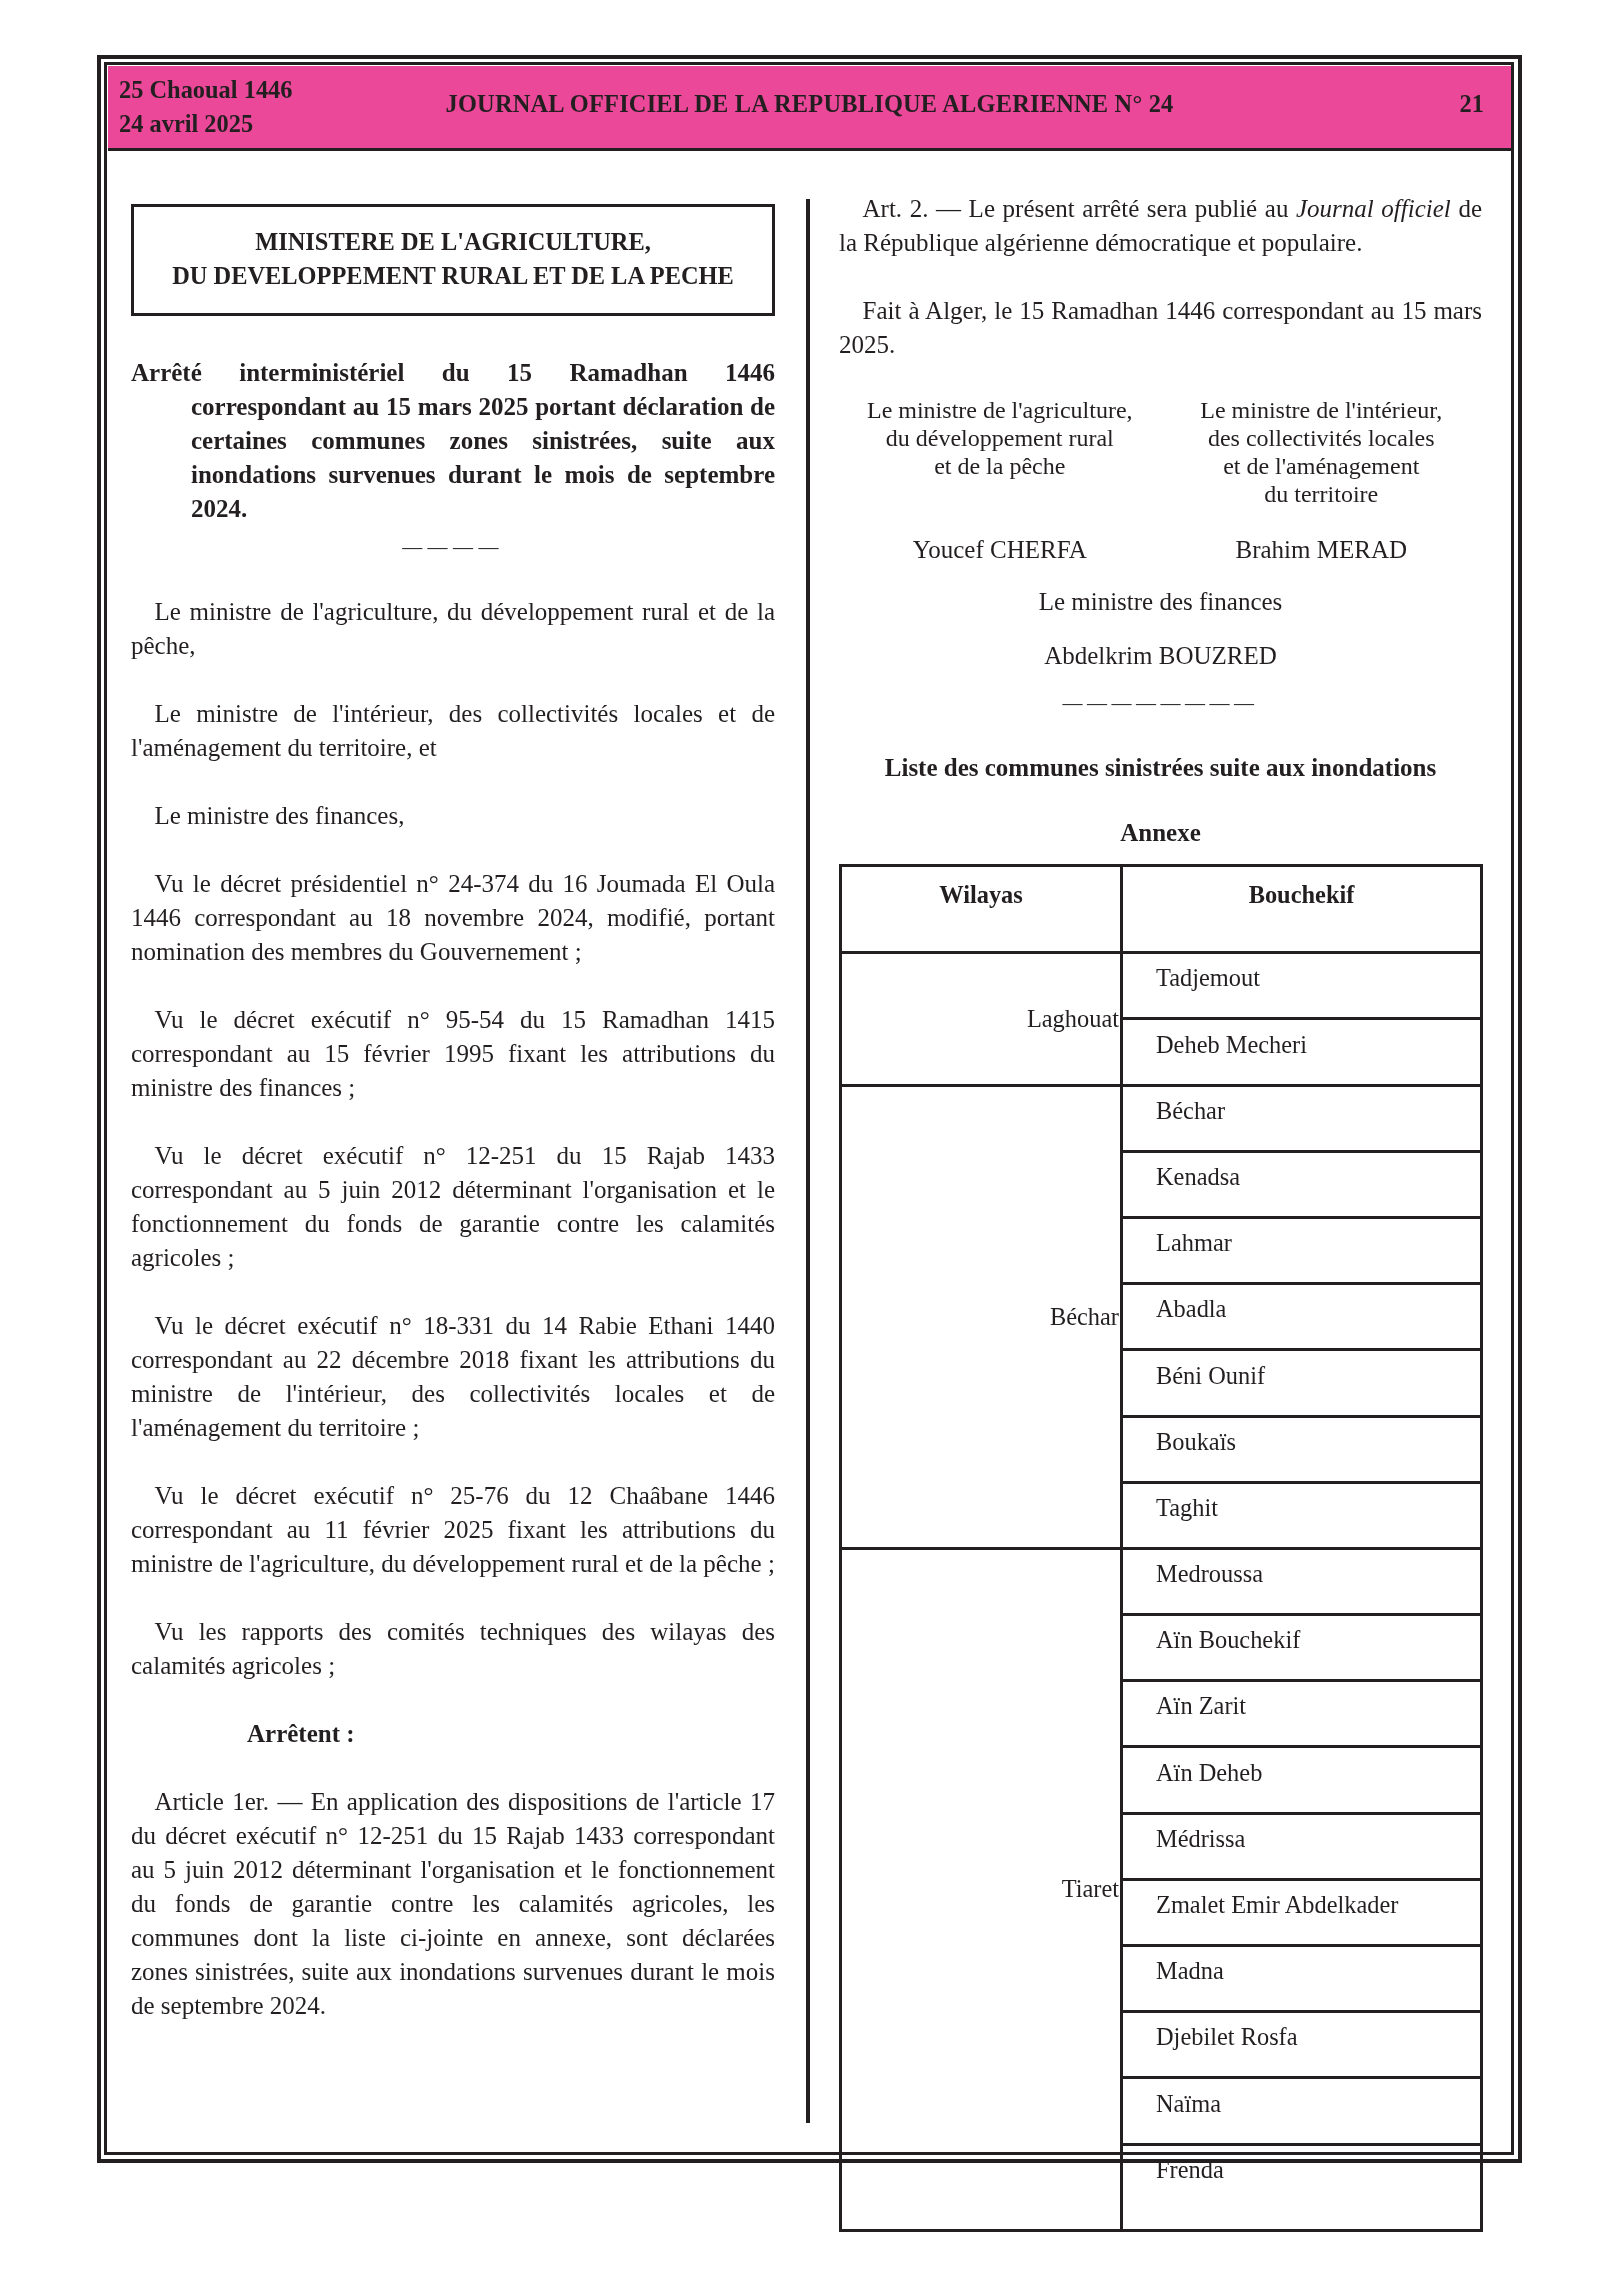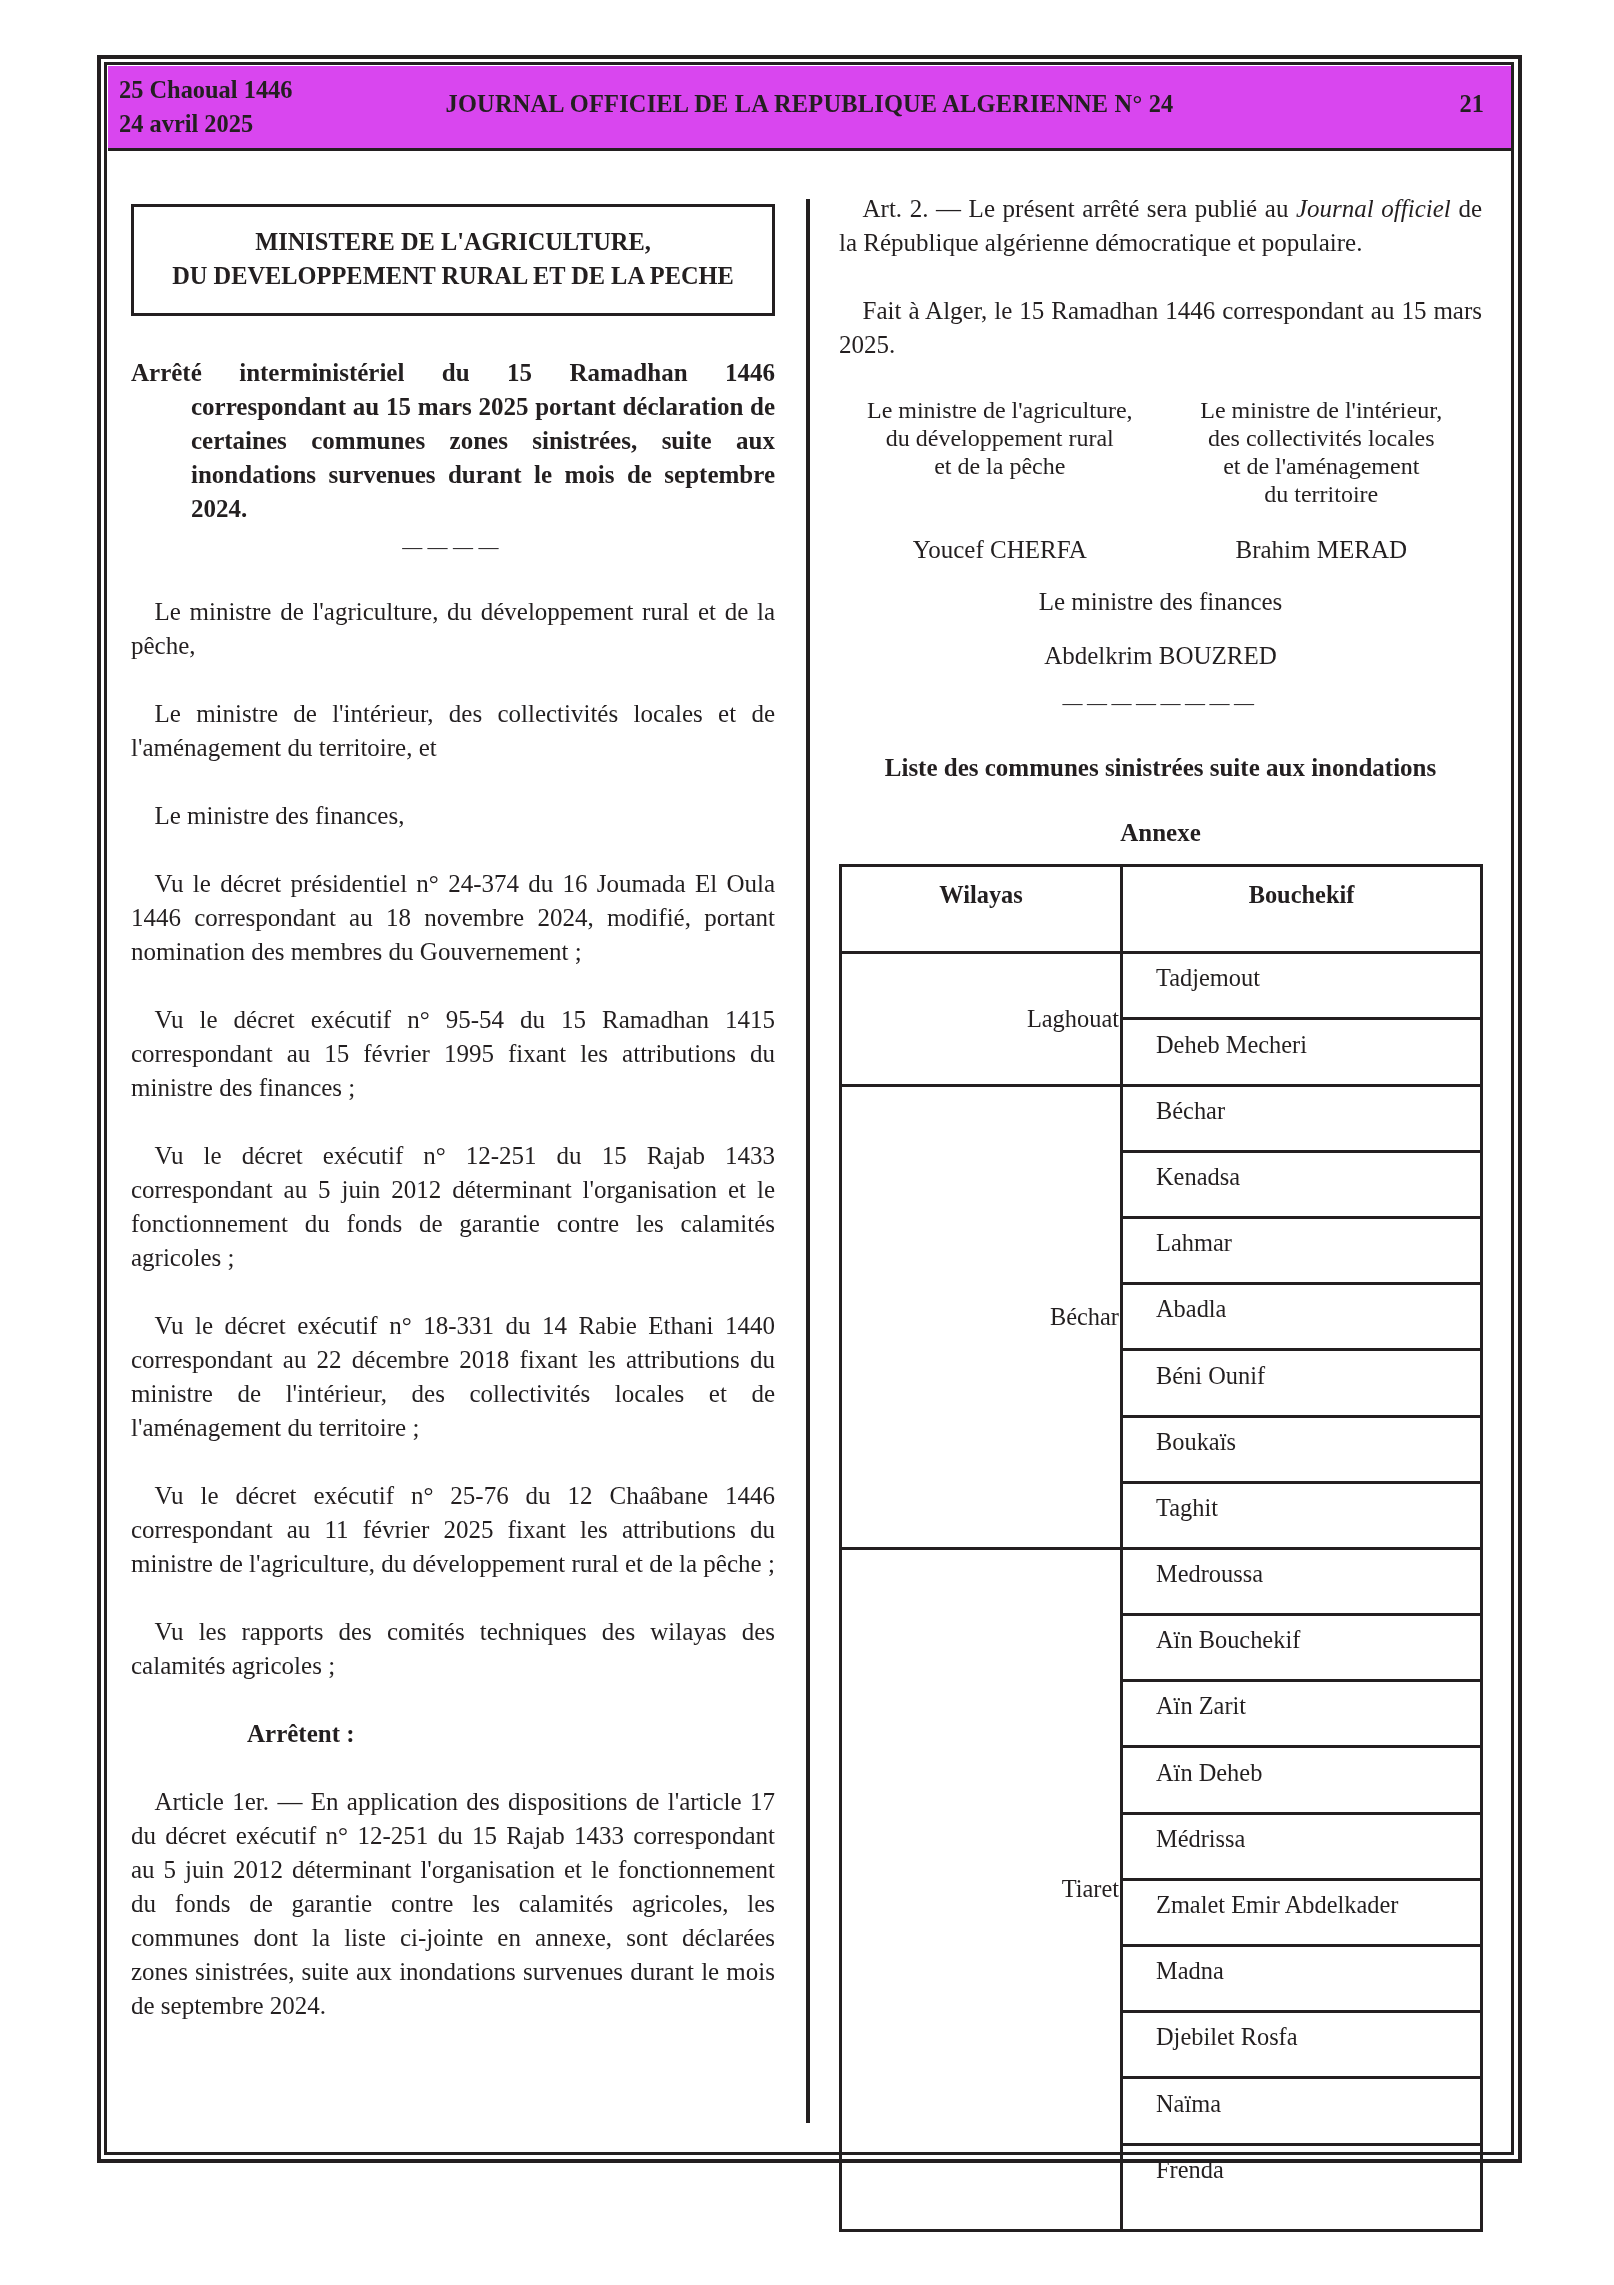--- a/index.html
+++ b/index.html
@@ -5,21 +5,21 @@
   html, body { margin: 0; padding: 0; background: #ffffff; }
   body { width: 1615px; height: 2285px; position: relative; overflow: hidden;
          font-family: "Liberation Serif", "DejaVu Serif", serif; color: #231f20; }
 
   .frame-outer { position: absolute; left: 97px; top: 55px; width: 1425px; height: 2108px;
                  border: 4.5px solid #231f20; box-sizing: border-box; }
   .frame-inner { position: absolute; left: 104px; top: 62px; width: 1410px; height: 2093px;
                  border: 3.6px solid #231f20; box-sizing: border-box; }
 
   .header { position: absolute; left: 108px; top: 66px; width: 1403px; height: 85px;
-            background: #d946ef; border-bottom: 3.6px solid #231f20; box-sizing: border-box; }
+            background: #ec4899; border-bottom: 3.6px solid #231f20; box-sizing: border-box; }
   .header .date { position: absolute; left: 11px; top: 7.2px; font-weight: bold; font-size: 24.4px; line-height: 34px; }
   .header .title { position: absolute; left: 0; right: 0; top: 23.5px; text-align: center; font-weight: bold; font-size: 24.4px; letter-spacing: 0.2px; }
   .header .page-num { position: absolute; right: 27px; top: 23.5px; font-weight: bold; font-size: 24.4px; }
 
   .col-divider { position: absolute; left: 806px; top: 199px; width: 3.6px; height: 1924px; background: #231f20; }
 
   .col { position: absolute; font-size: 25px; line-height: 34px; }
   .left-col { left: 131px; top: 204px; width: 644px; }
   .right-col { left: 839px; top: 192px; width: 643px; }
 

